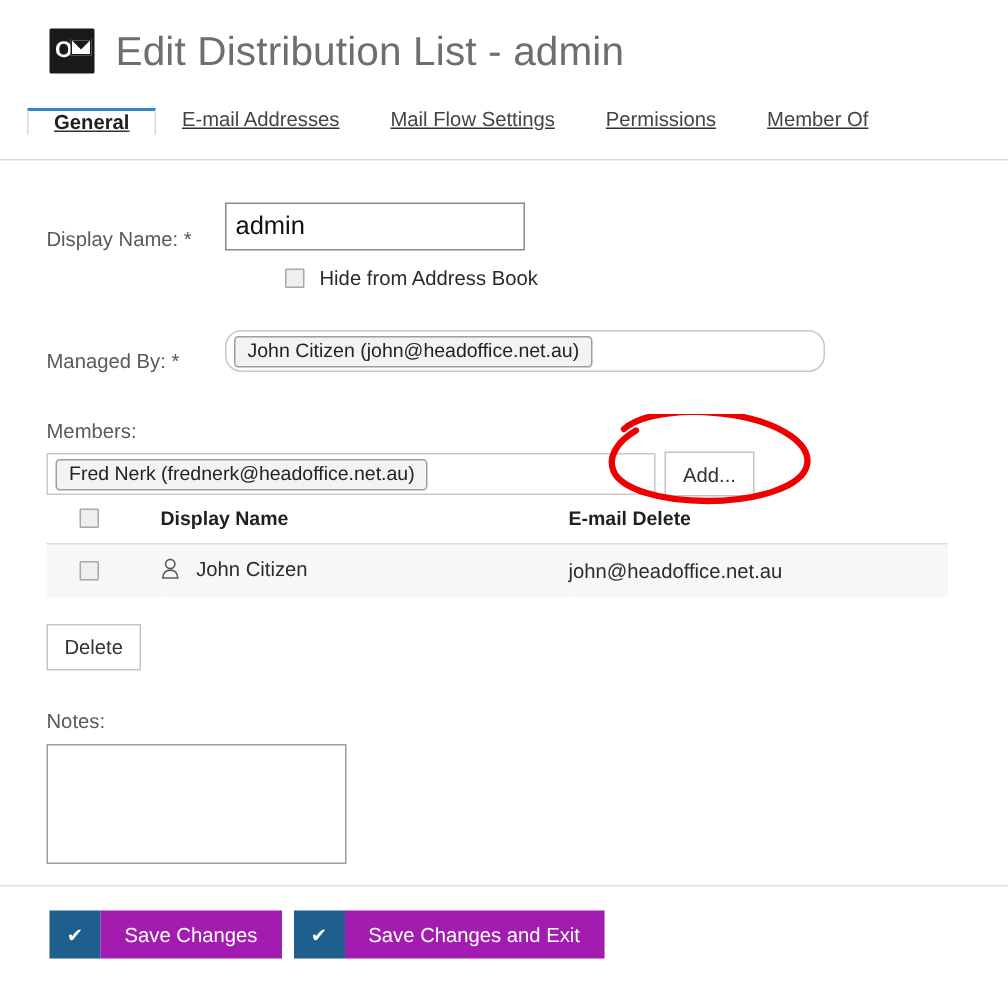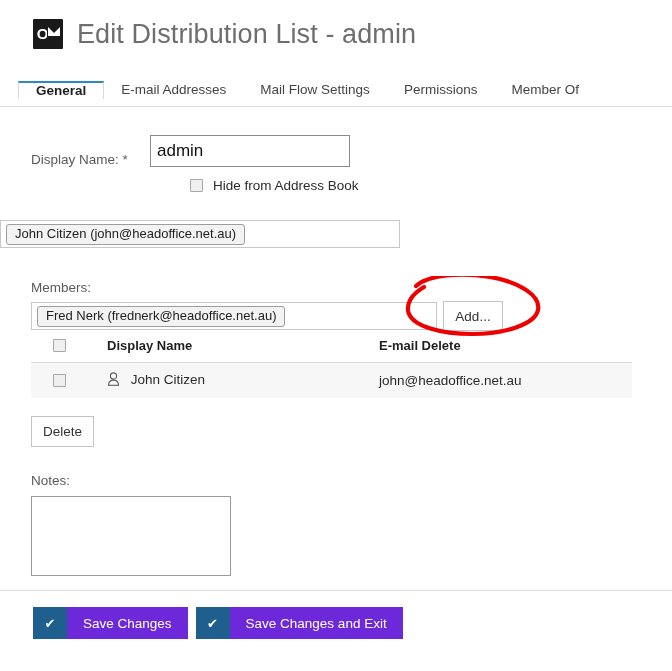--- a/index.html
+++ b/index.html
@@ -87,24 +87,25 @@
     content: "";
     position: absolute;
     left: 0;
     right: 0;
     bottom: 0;
     height: 1px;
     background: #d9d9d9;
   }
   .tab-strip {
     display: flex;
-    align-items: center;
+    align-items: flex-start;
     height: 35px;
     position: relative;
     z-index: 2;
+    text-decoration: underline;
   }
   .tab {
     padding: 0 17px;
     font-size: 13.5px;
     color: #444444;
     display: flex;
     align-items: center;
     white-space: nowrap;
     box-sizing: border-box;
     background: transparent;
@@ -173,21 +174,21 @@
 
   #managed-by-row { margin-top: 27px; }
   .token-box {
     border: 1px solid #c8c8c8;
     background: #ffffff;
     box-sizing: border-box;
     padding: 4px 5px;
     display: flex;
     align-items: center;
   }
-  #managed-by-box { width: 400px; height: 28px; }
+  #managed-by-box { width: 400px; height: 28px; border-radius: 11px; }
   .token {
     display: inline-block;
     background: #f3f3f3;
     border: 1px solid #9d9d9d;
     border-radius: 3px;
     font-size: 13px;
     color: #222222;
     padding: 1px 8px 2px 8px;
     white-space: nowrap;
     line-height: 16px;
@@ -300,21 +301,21 @@
   .save-btn .chk {
     background: #1e5f8d;
     color: #ffffff;
     width: 34px;
     display: flex;
     align-items: center;
     justify-content: center;
     font-size: 13px;
   }
   .save-btn .lbl {
-    background: #6d28d9;
+    background: #a21caf;
     color: #ffffff;
     display: flex;
     align-items: center;
     padding: 0 16px;
     font-size: 13.5px;
     white-space: nowrap;
   }
   #save-changes-and-exit-button { margin-left: 8px; }
 
   
@@ -365,20 +366,21 @@
     <div class="field-label">Display Name: *</div>
     <input class="text-input" id="display-name-input" type="text" value="admin" style="">
   </div>
 
   <div class="checkbox-row">
     <div class="cbx"></div>
     <div class="cbx-label">Hide from Address Book</div>
   </div>
 
   <div class="row" id="managed-by-row">
+    <div class="field-label">Managed By: *</div>
     <div class="token-box" id="managed-by-box">
       <span class="token">John Citizen (john@headoffice.net.au)</span>
     </div>
   </div>
 
   <div class="members-section">
     <div class="plain-label">Members:</div>
 
     <div class="members-input-row">
       <div class="token-box" id="members-box">

